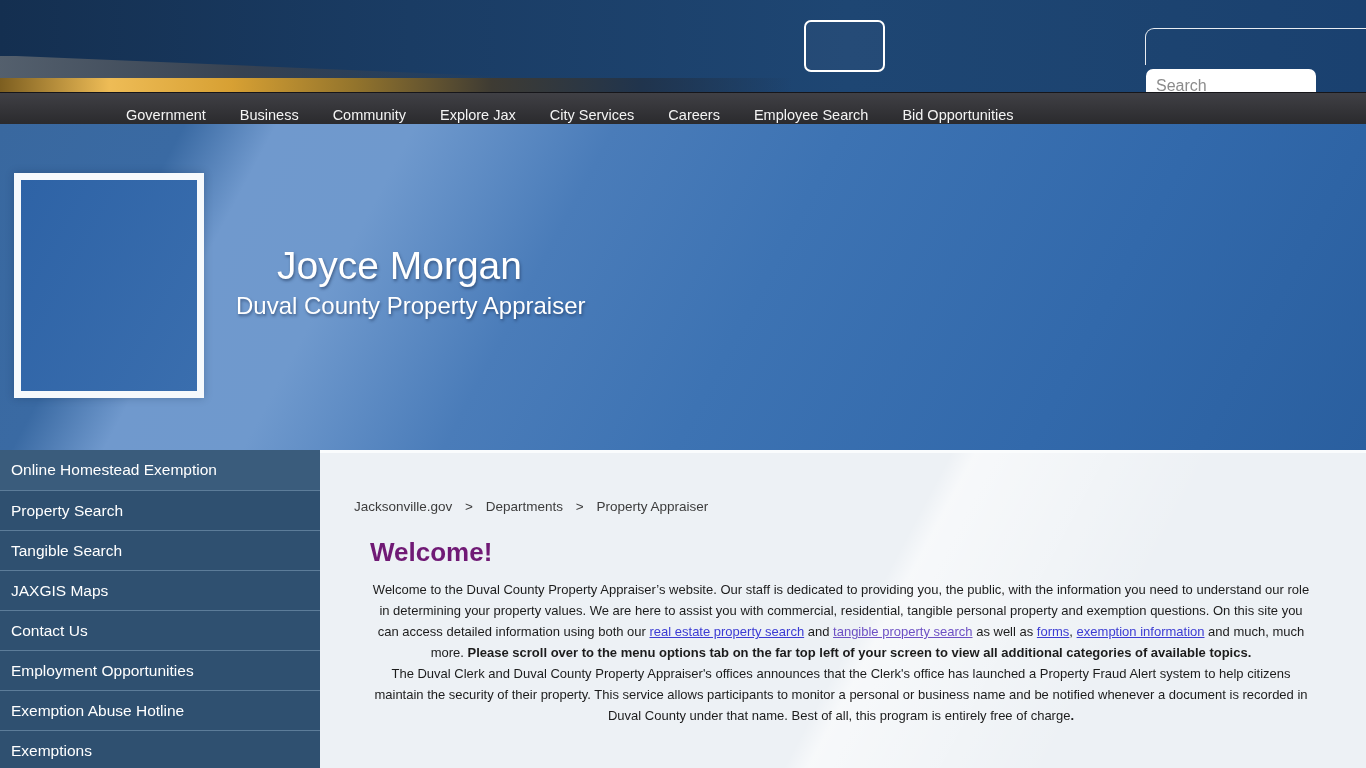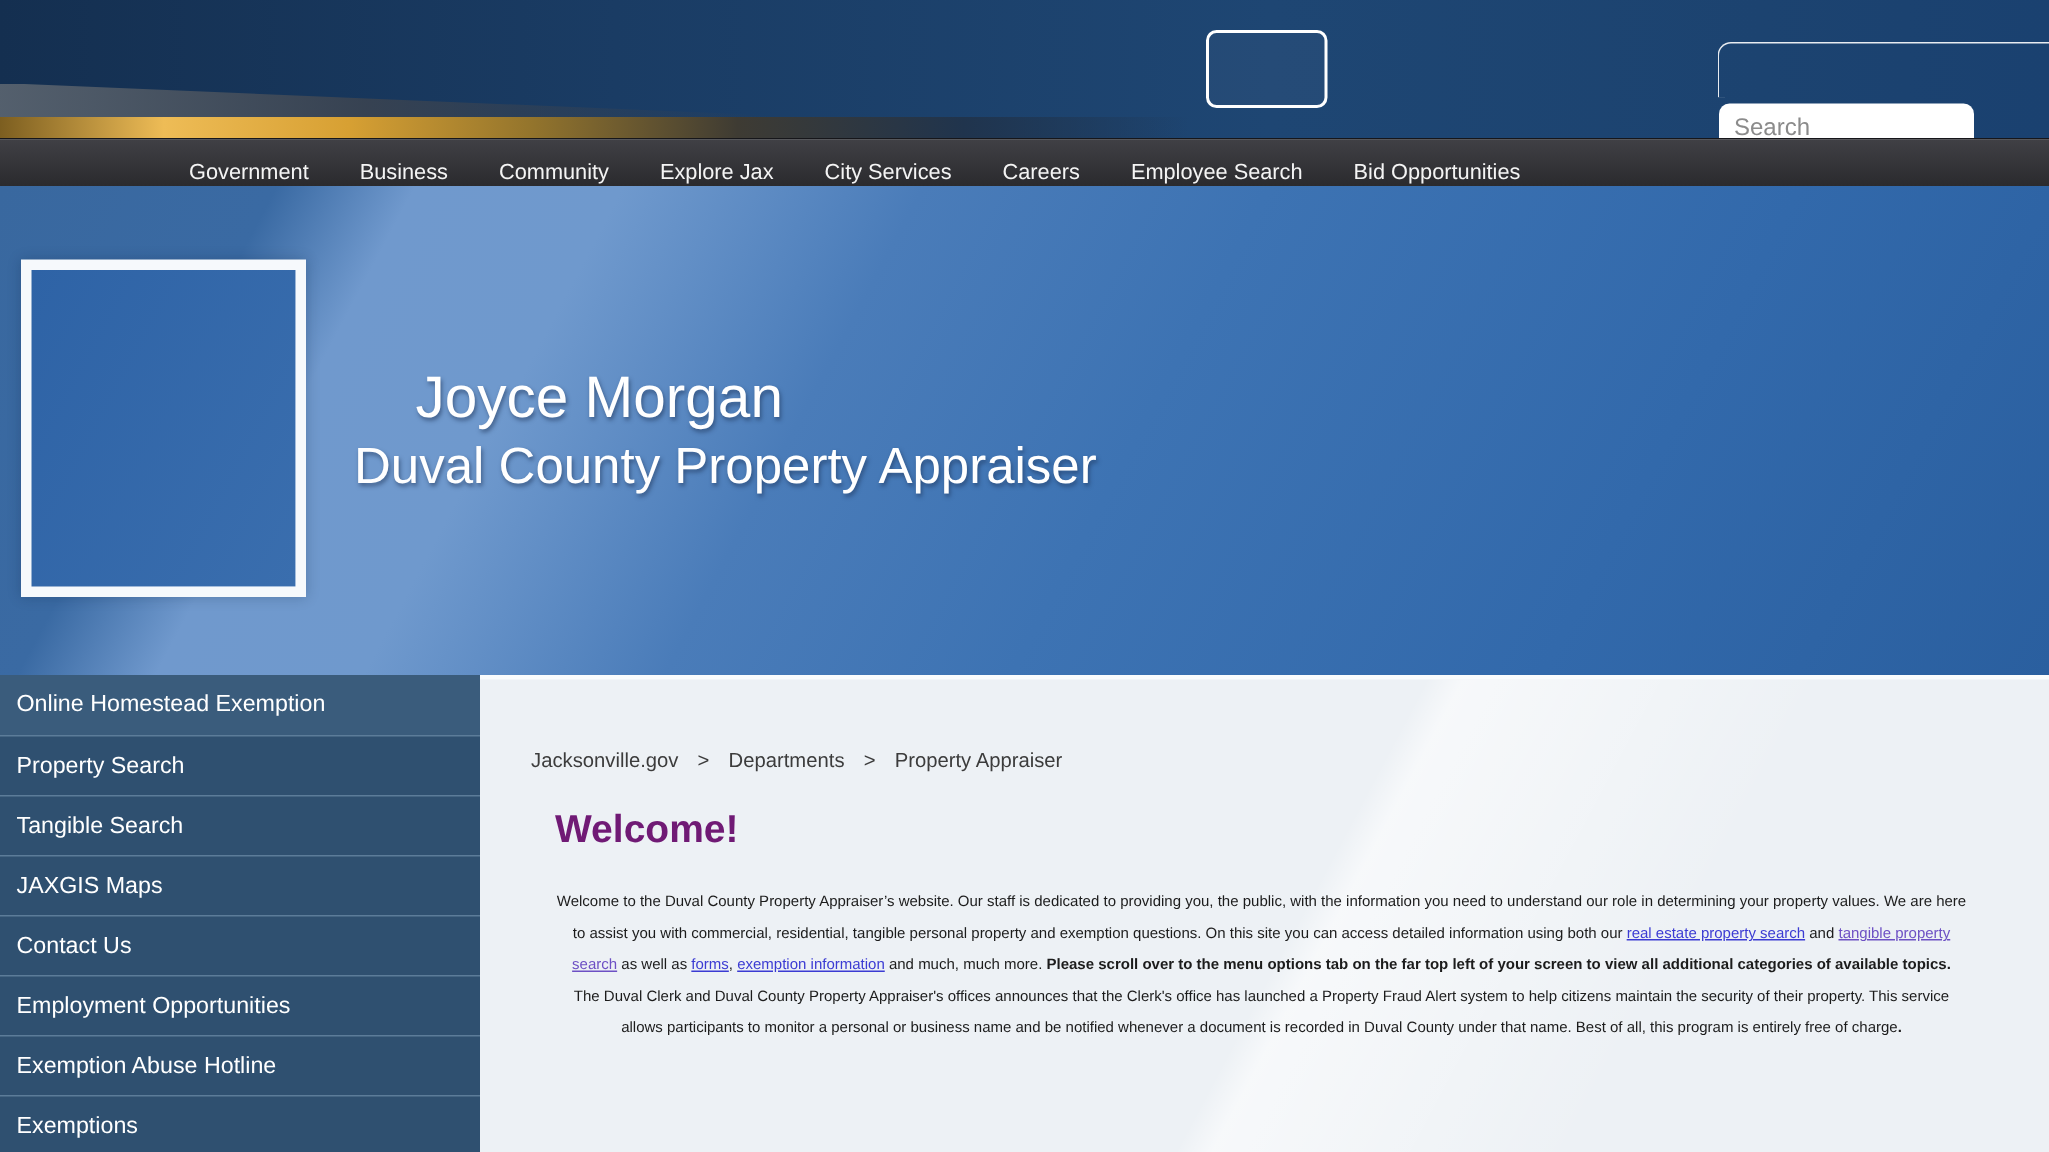--- a/index.html
+++ b/index.html
@@ -77,21 +77,21 @@
     border: 7px solid #f6f9fc;
     background: linear-gradient(118deg, #2e63a6 0%, #3a6eae 100%);
     box-shadow: 0 0 8px rgba(10,30,60,.25);
   }
   .hero-text {
     position: absolute; left: 236px; top: 120px;
     color: #ffffff;
     text-shadow: 1px 2px 3px rgba(25,45,80,.55);
   }
   .hero-name { font-size: 39px; font-weight: 400; line-height: 1.15; margin-left: 41px; }
-  .hero-title { font-size: 34px; font-weight: 400; margin-top: 3px; }
+  .hero-title { font-size: 24px; font-weight: 400; margin-top: 3px; }
 
   
   .sidebar {
     position: absolute; left: 0; top: 450px; width: 320px; height: 318px;
     background: #2f5070;
     overflow: hidden;
   }
   .side-item {
     height: 40px; line-height: 40px;
     padding-left: 11px;
@@ -118,23 +118,23 @@
     position: absolute; left: 34px; top: 46px;
     font-size: 13.5px; color: #3c3c3c;
   }
   .crumb { cursor: pointer; }
   .crumb-sep { margin: 0 9px; color: #3c3c3c; }
   .welcome-heading {
     position: absolute; left: 50px; top: 84px;
     font-size: 26px; font-weight: bold; color: #701a75;
   }
   .paragraphs {
-    position: absolute; left: 50px; top: 138px; width: 942px;
+    position: absolute; left: 50px; top: 126px; width: 942px;
     text-align: center;
-    font-size: 10px; line-height: 21px; color: #1c1c1c;
+    font-size: 13px; line-height: 21px; color: #1c1c1c;
   }
   .paragraphs p { margin: 0; }
   .txt-link { color: #3b3bd3; text-decoration: underline; cursor: pointer; }
   .txt-link.visited { color: #6d50c4; }
   .txt-bold { font-weight: bold; }
 </style>
 </head>
 <body>
 
 <div class="header-top">

